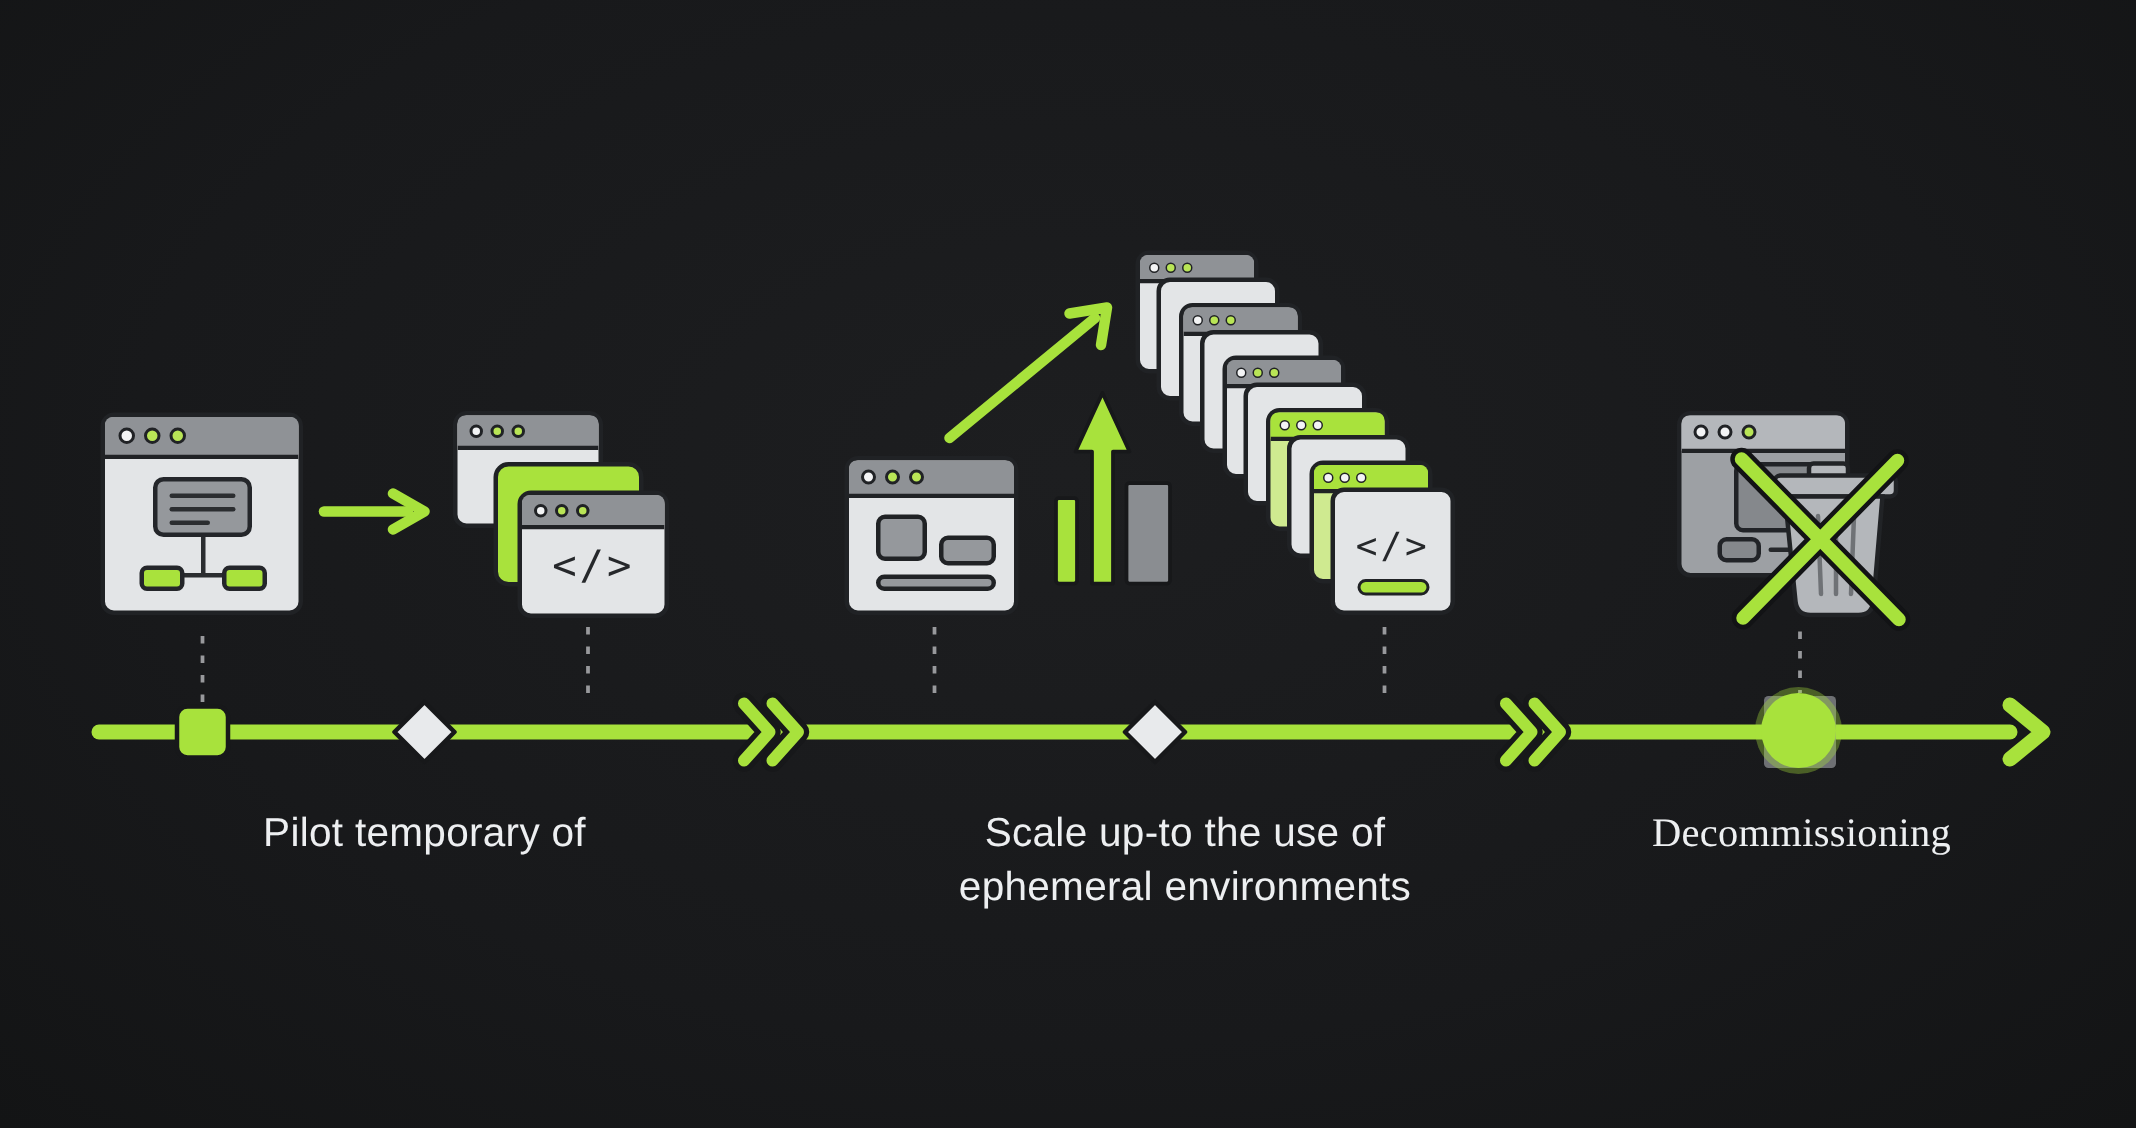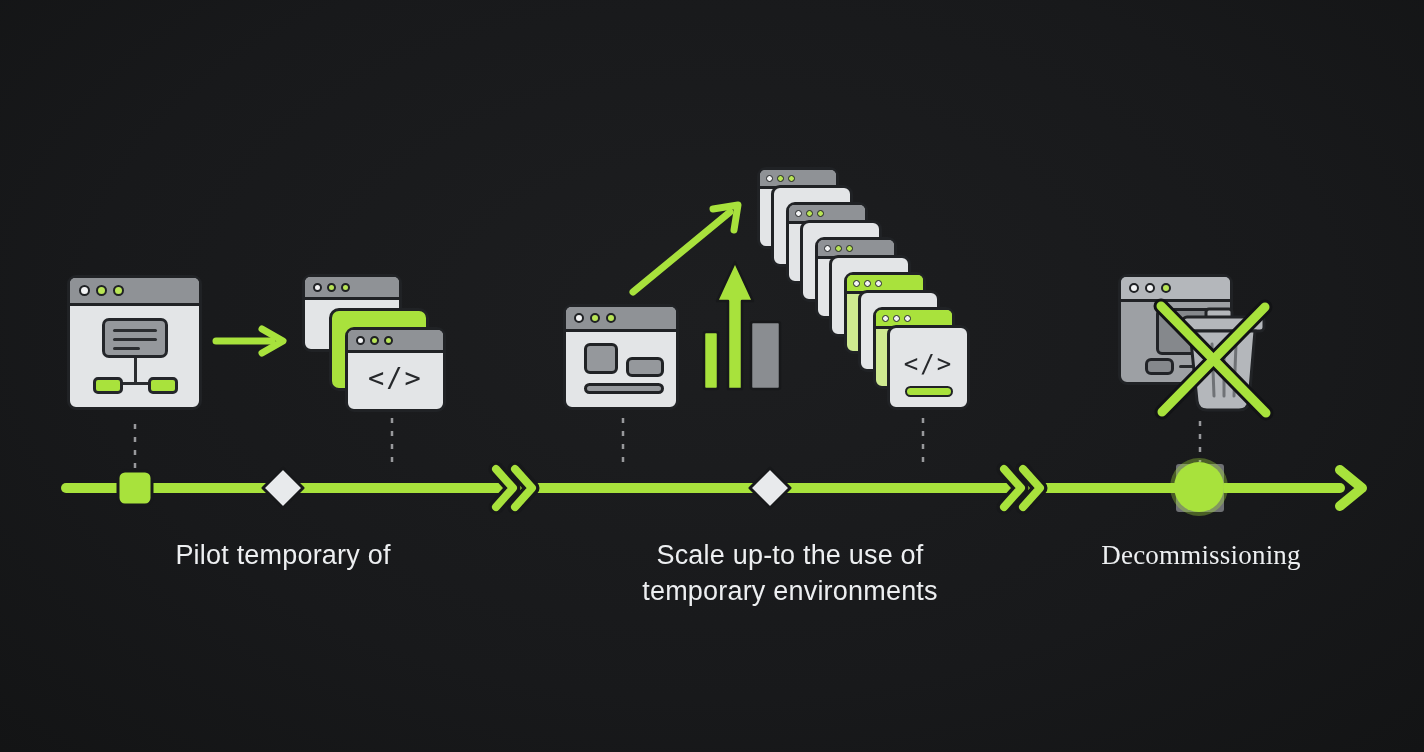--- a/index.html
+++ b/index.html
@@ -219,19 +219,19 @@
       <line x1="1161" y1="306" x2="1266" y2="413" stroke="#a8e23c" stroke-width="9"></line>
       <line x1="1265" y1="307" x2="1162" y2="412" stroke="#a8e23c" stroke-width="9"></line>
     </g>
   </svg>
 
   <div class="stage-label" style="left:283px;top:537px;">
     <div>Pilot temporary of</div>
   </div>
   <div class="stage-label" style="left:771px;top:537px;margin-left:19px;">
     <div>Scale up-to the use of</div>
-    <div>temporary environments</div>
+    <div>ephemeral environments</div>
   </div>
   <div class="stage-label" style="left:1201px;top:537px;font-family:Liberation Serif, serif;">
     <div>Decommissioning</div>
   </div>
 
 </div>
 
 </body></html>

